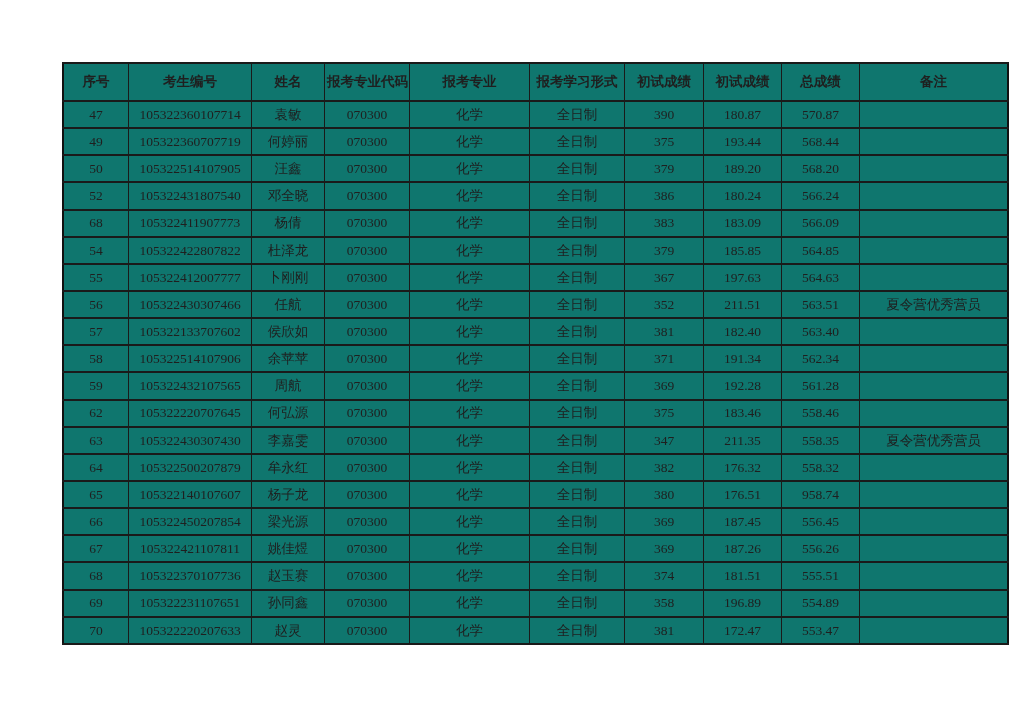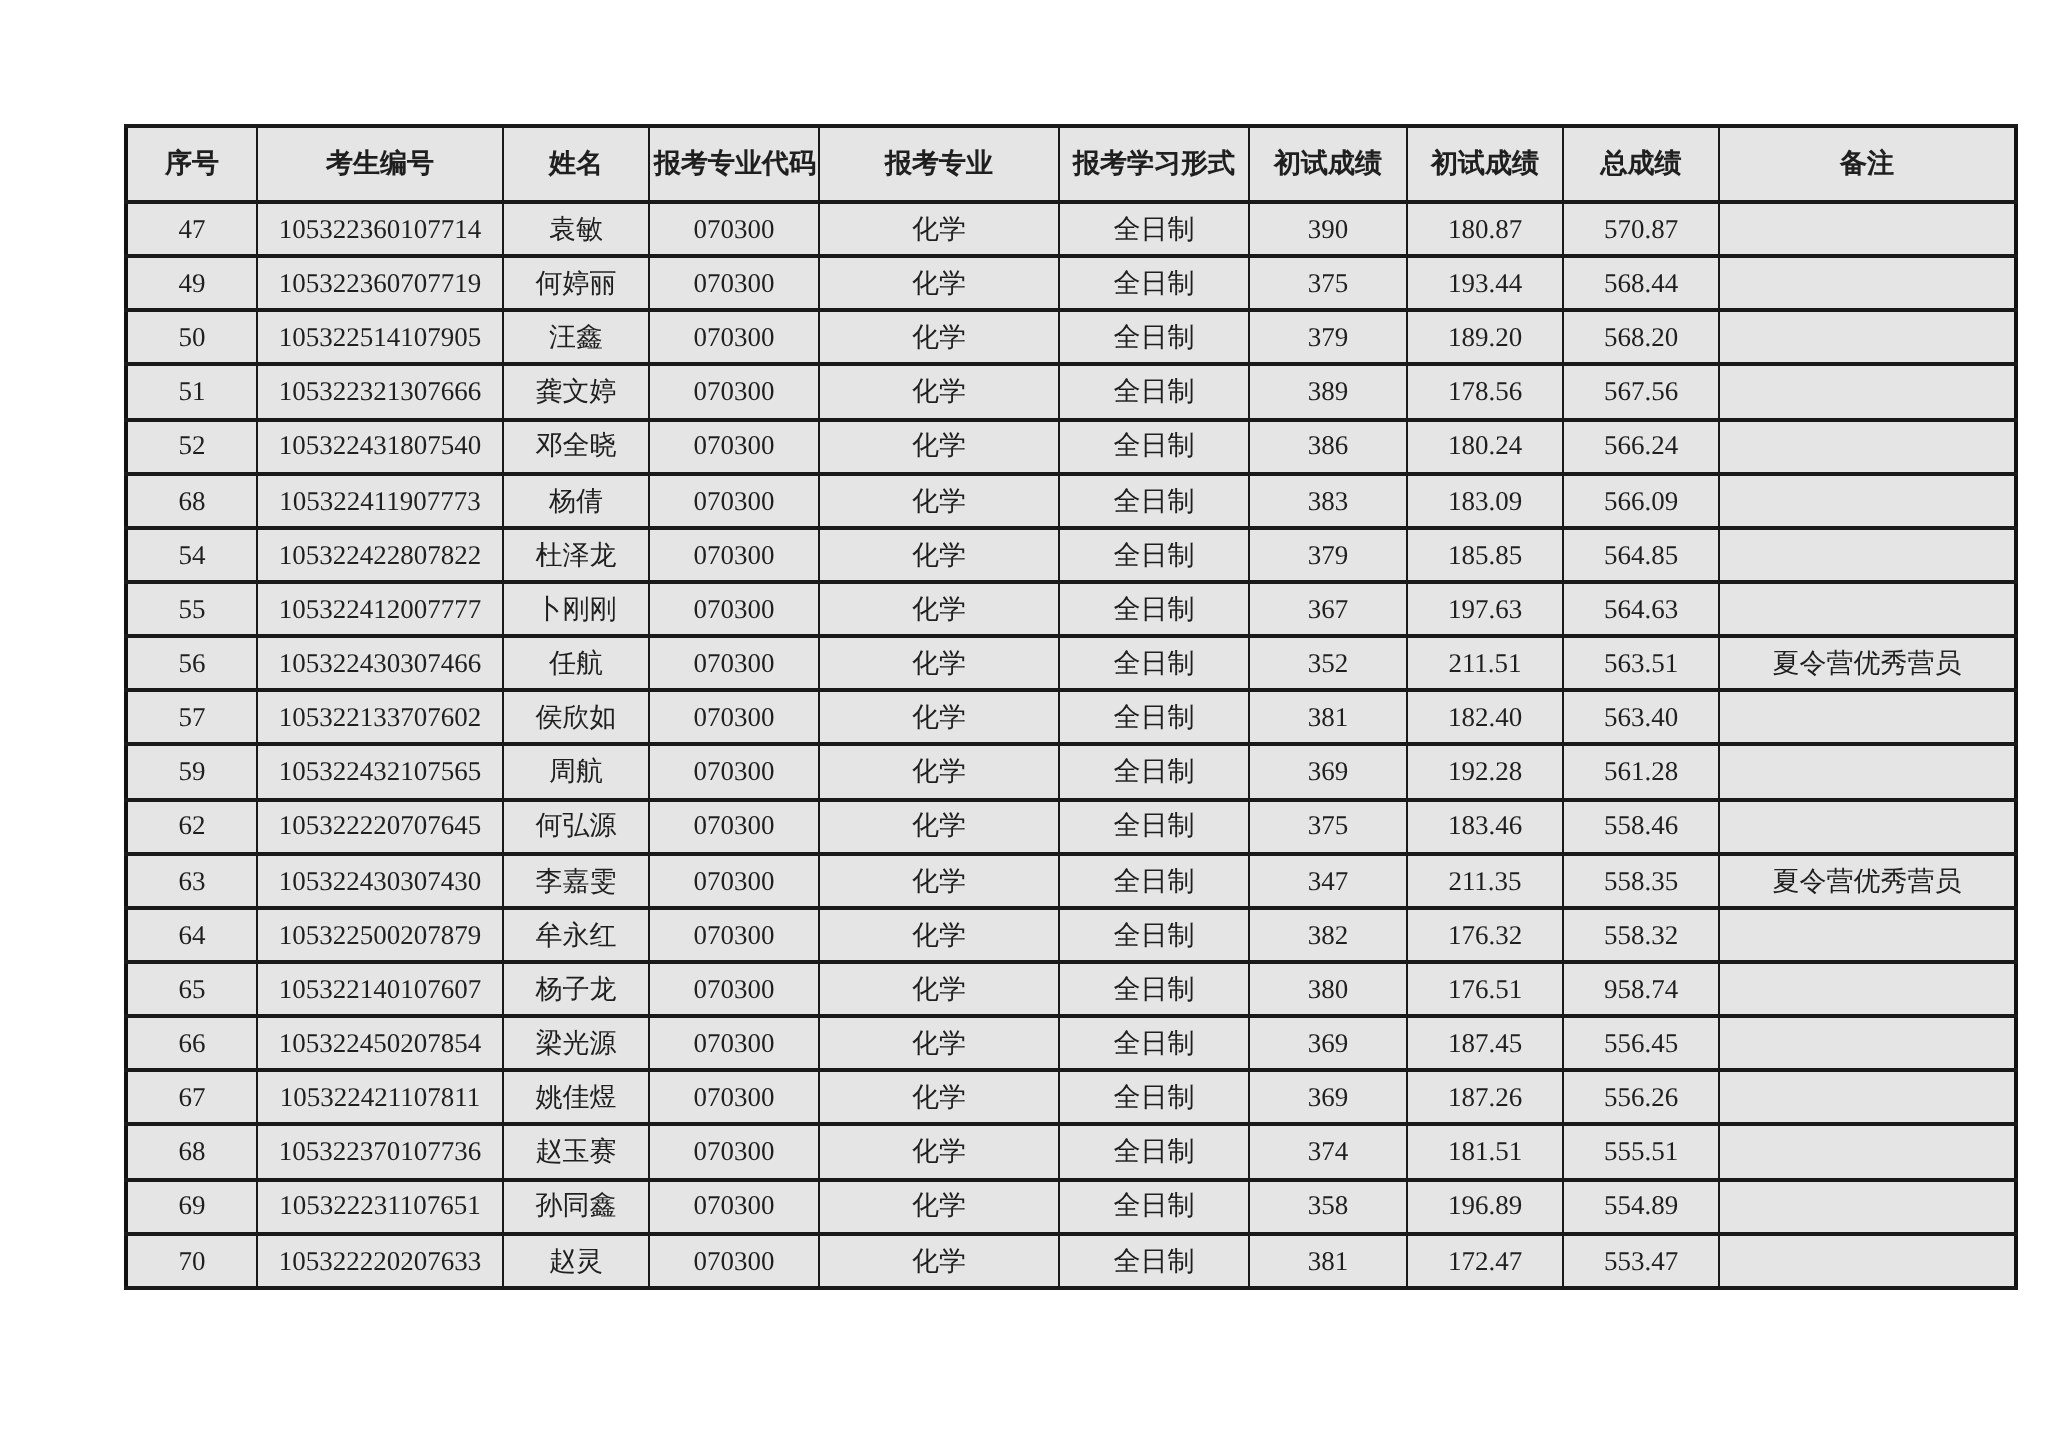--- a/index.html
+++ b/index.html
@@ -6,21 +6,21 @@
   body{
     width:1024px;height:724px;position:relative;
     background:#ffffff;overflow:hidden;
     font-family:"Liberation Serif","DejaVu Serif",serif;
     color:#1a1a1a;
   }
   .sheet{position:absolute;left:62px;top:62px;}
   table.score{
     border-collapse:collapse;table-layout:fixed;
     width:894px;height:583px;
-    background:#e5e5e5;
+    background:#0f766e;
   }
   table.score th,table.score td{
     border:1px solid #1a1a1a;
     border-top-width:2px;border-bottom-width:2px;
     padding:0 2px;
     text-align:center;vertical-align:middle;
     font-size:13.5px;line-height:1.15;
     white-space:nowrap;overflow:hidden;
     color:#1f1f1f;
   }
@@ -81,32 +81,20 @@
           <td class="c2">汪鑫</td>
           <td class="c3">070300</td>
           <td class="c4">化学</td>
           <td class="c5">全日制</td>
           <td class="c6">379</td>
           <td class="c7">189.20</td>
           <td class="c8">568.20</td>
           <td class="c9"></td>
         </tr>
         <tr>
-          <td class="c0">51</td>
-          <td class="c1">105322321307666</td>
-          <td class="c2">龚文婷</td>
-          <td class="c3">070300</td>
-          <td class="c4">化学</td>
-          <td class="c5">全日制</td>
-          <td class="c6">389</td>
-          <td class="c7">178.56</td>
-          <td class="c8">567.56</td>
-          <td class="c9"></td>
-        </tr>
-        <tr>
           <td class="c0">52</td>
           <td class="c1">105322431807540</td>
           <td class="c2">邓全晓</td>
           <td class="c3">070300</td>
           <td class="c4">化学</td>
           <td class="c5">全日制</td>
           <td class="c6">386</td>
           <td class="c7">180.24</td>
           <td class="c8">566.24</td>
           <td class="c9"></td>
@@ -162,20 +150,32 @@
         <tr>
           <td class="c0">57</td>
           <td class="c1">105322133707602</td>
           <td class="c2">侯欣如</td>
           <td class="c3">070300</td>
           <td class="c4">化学</td>
           <td class="c5">全日制</td>
           <td class="c6">381</td>
           <td class="c7">182.40</td>
           <td class="c8">563.40</td>
+          <td class="c9"></td>
+        </tr>
+        <tr>
+          <td class="c0">58</td>
+          <td class="c1">105322514107906</td>
+          <td class="c2">余苹苹</td>
+          <td class="c3">070300</td>
+          <td class="c4">化学</td>
+          <td class="c5">全日制</td>
+          <td class="c6">371</td>
+          <td class="c7">191.34</td>
+          <td class="c8">562.34</td>
           <td class="c9"></td>
         </tr>
         <tr>
           <td class="c0">59</td>
           <td class="c1">105322432107565</td>
           <td class="c2">周航</td>
           <td class="c3">070300</td>
           <td class="c4">化学</td>
           <td class="c5">全日制</td>
           <td class="c6">369</td>

